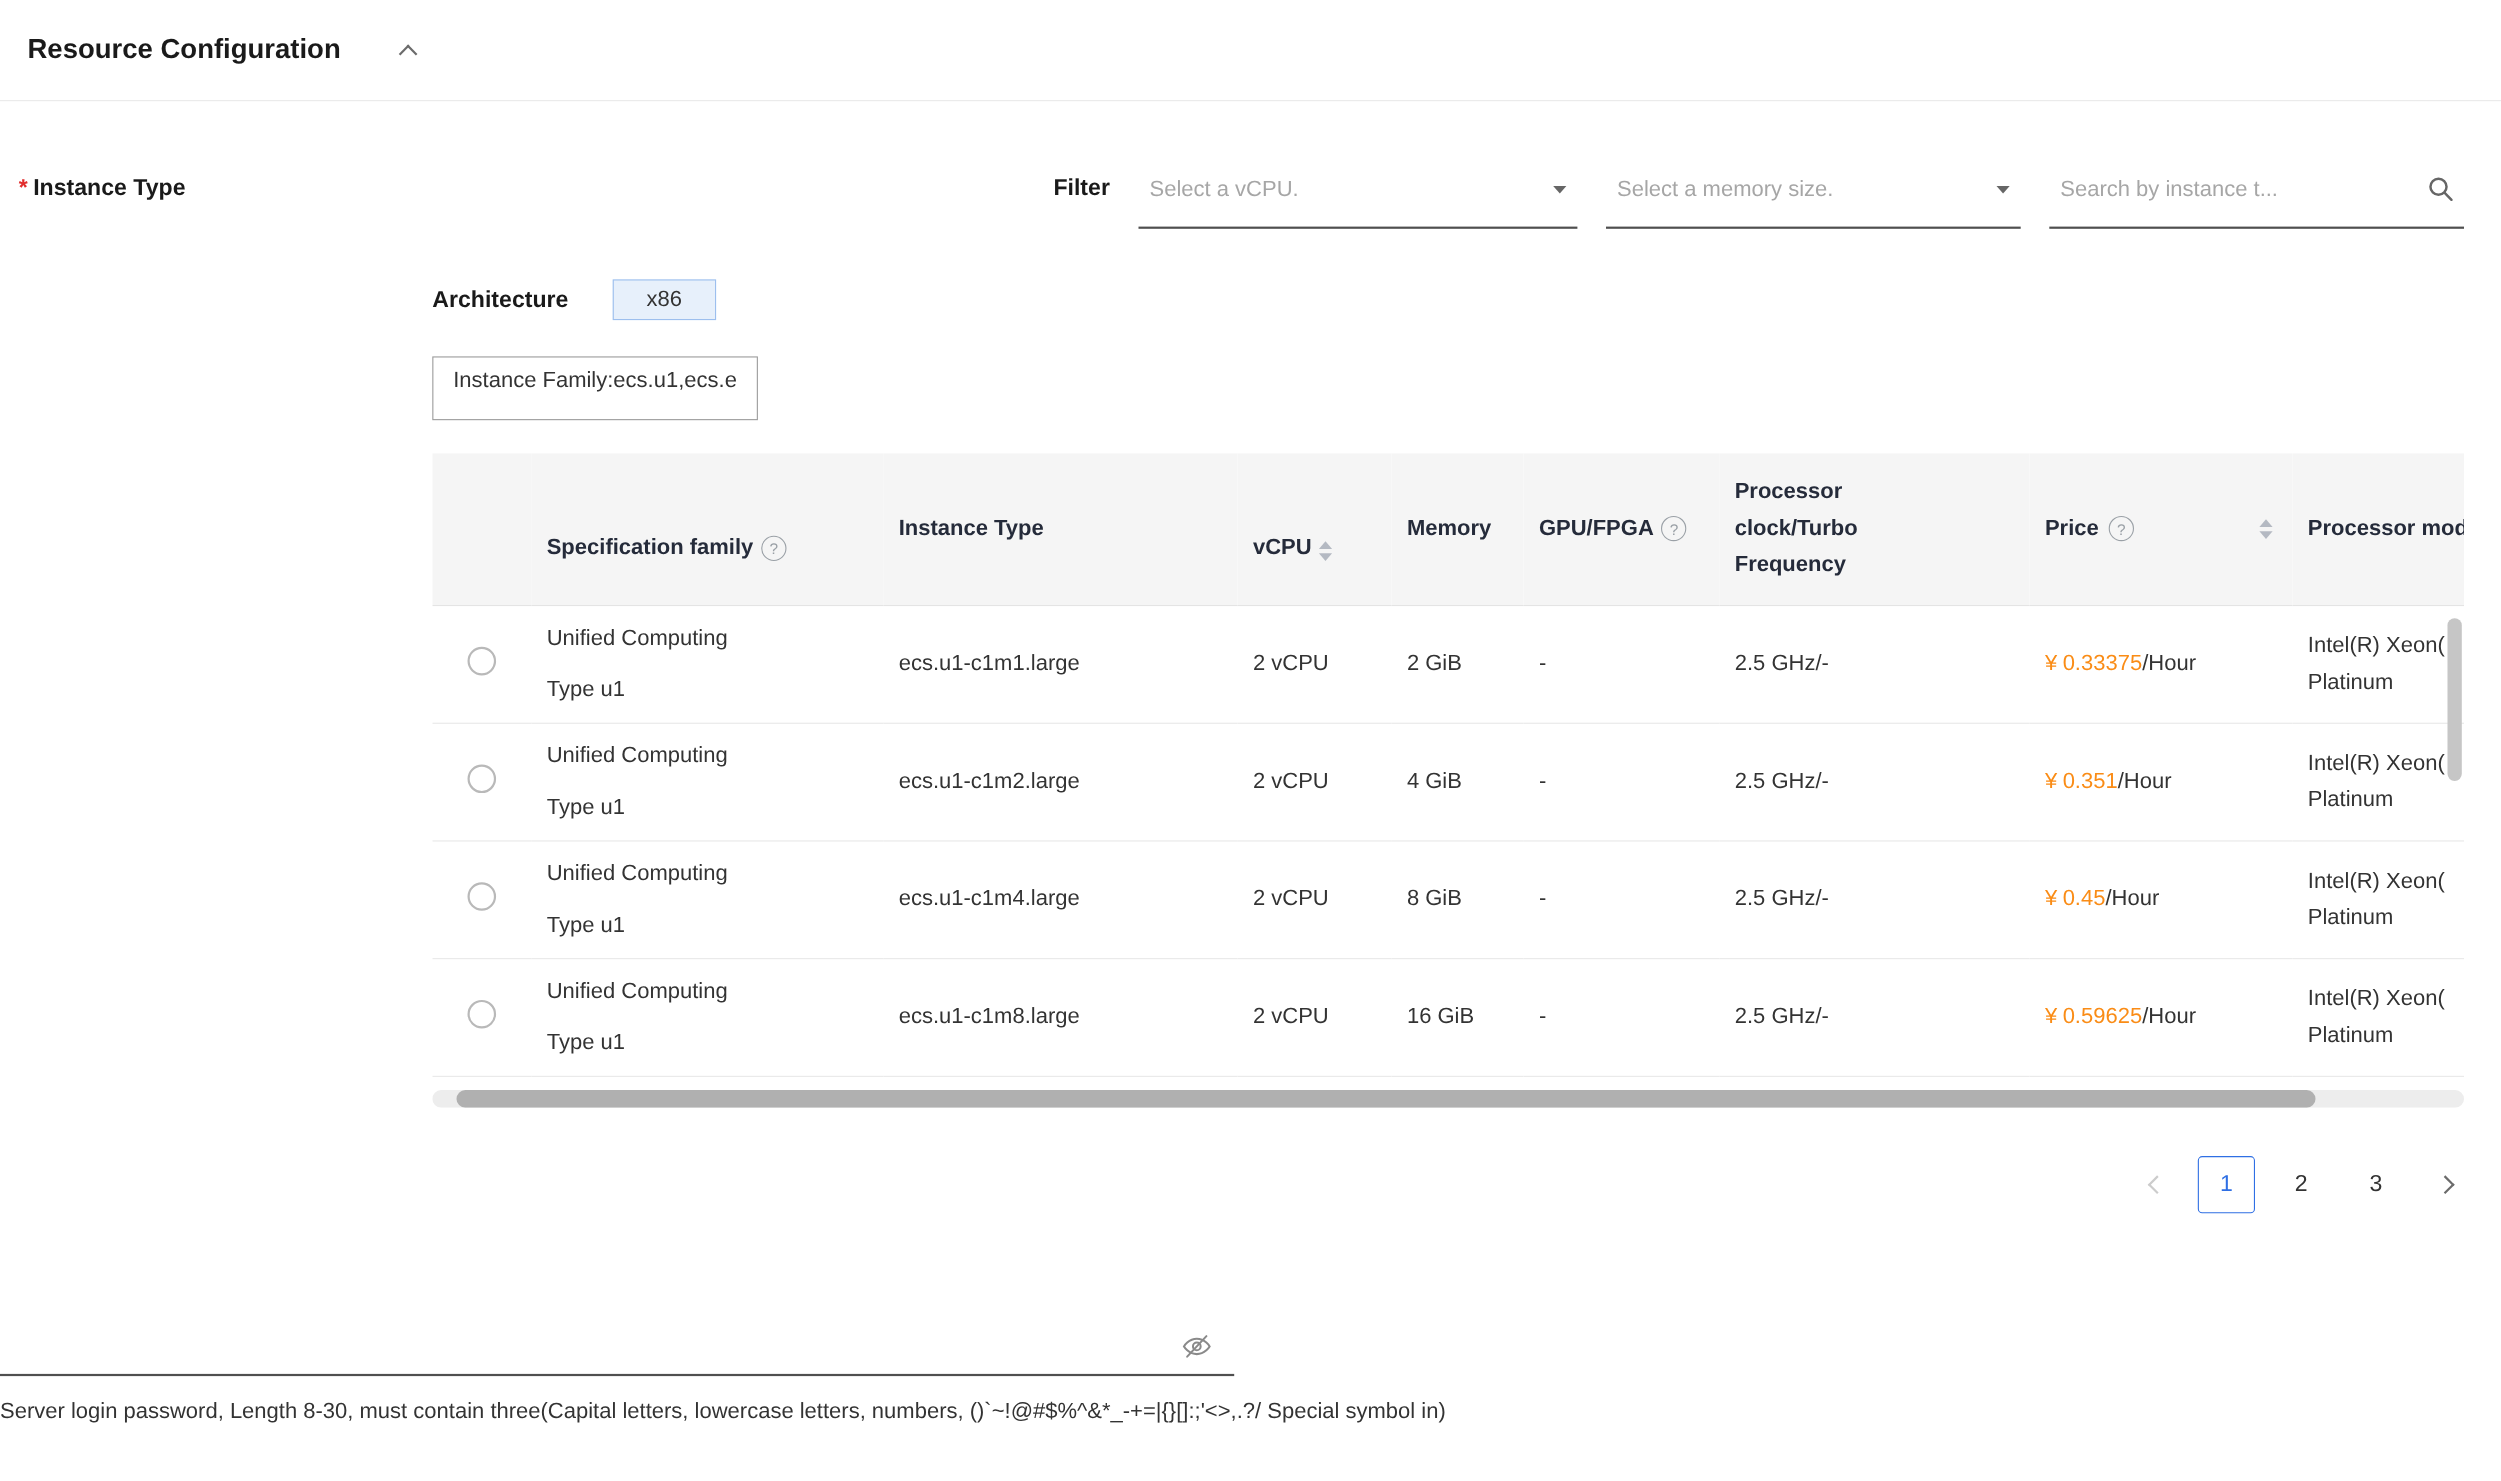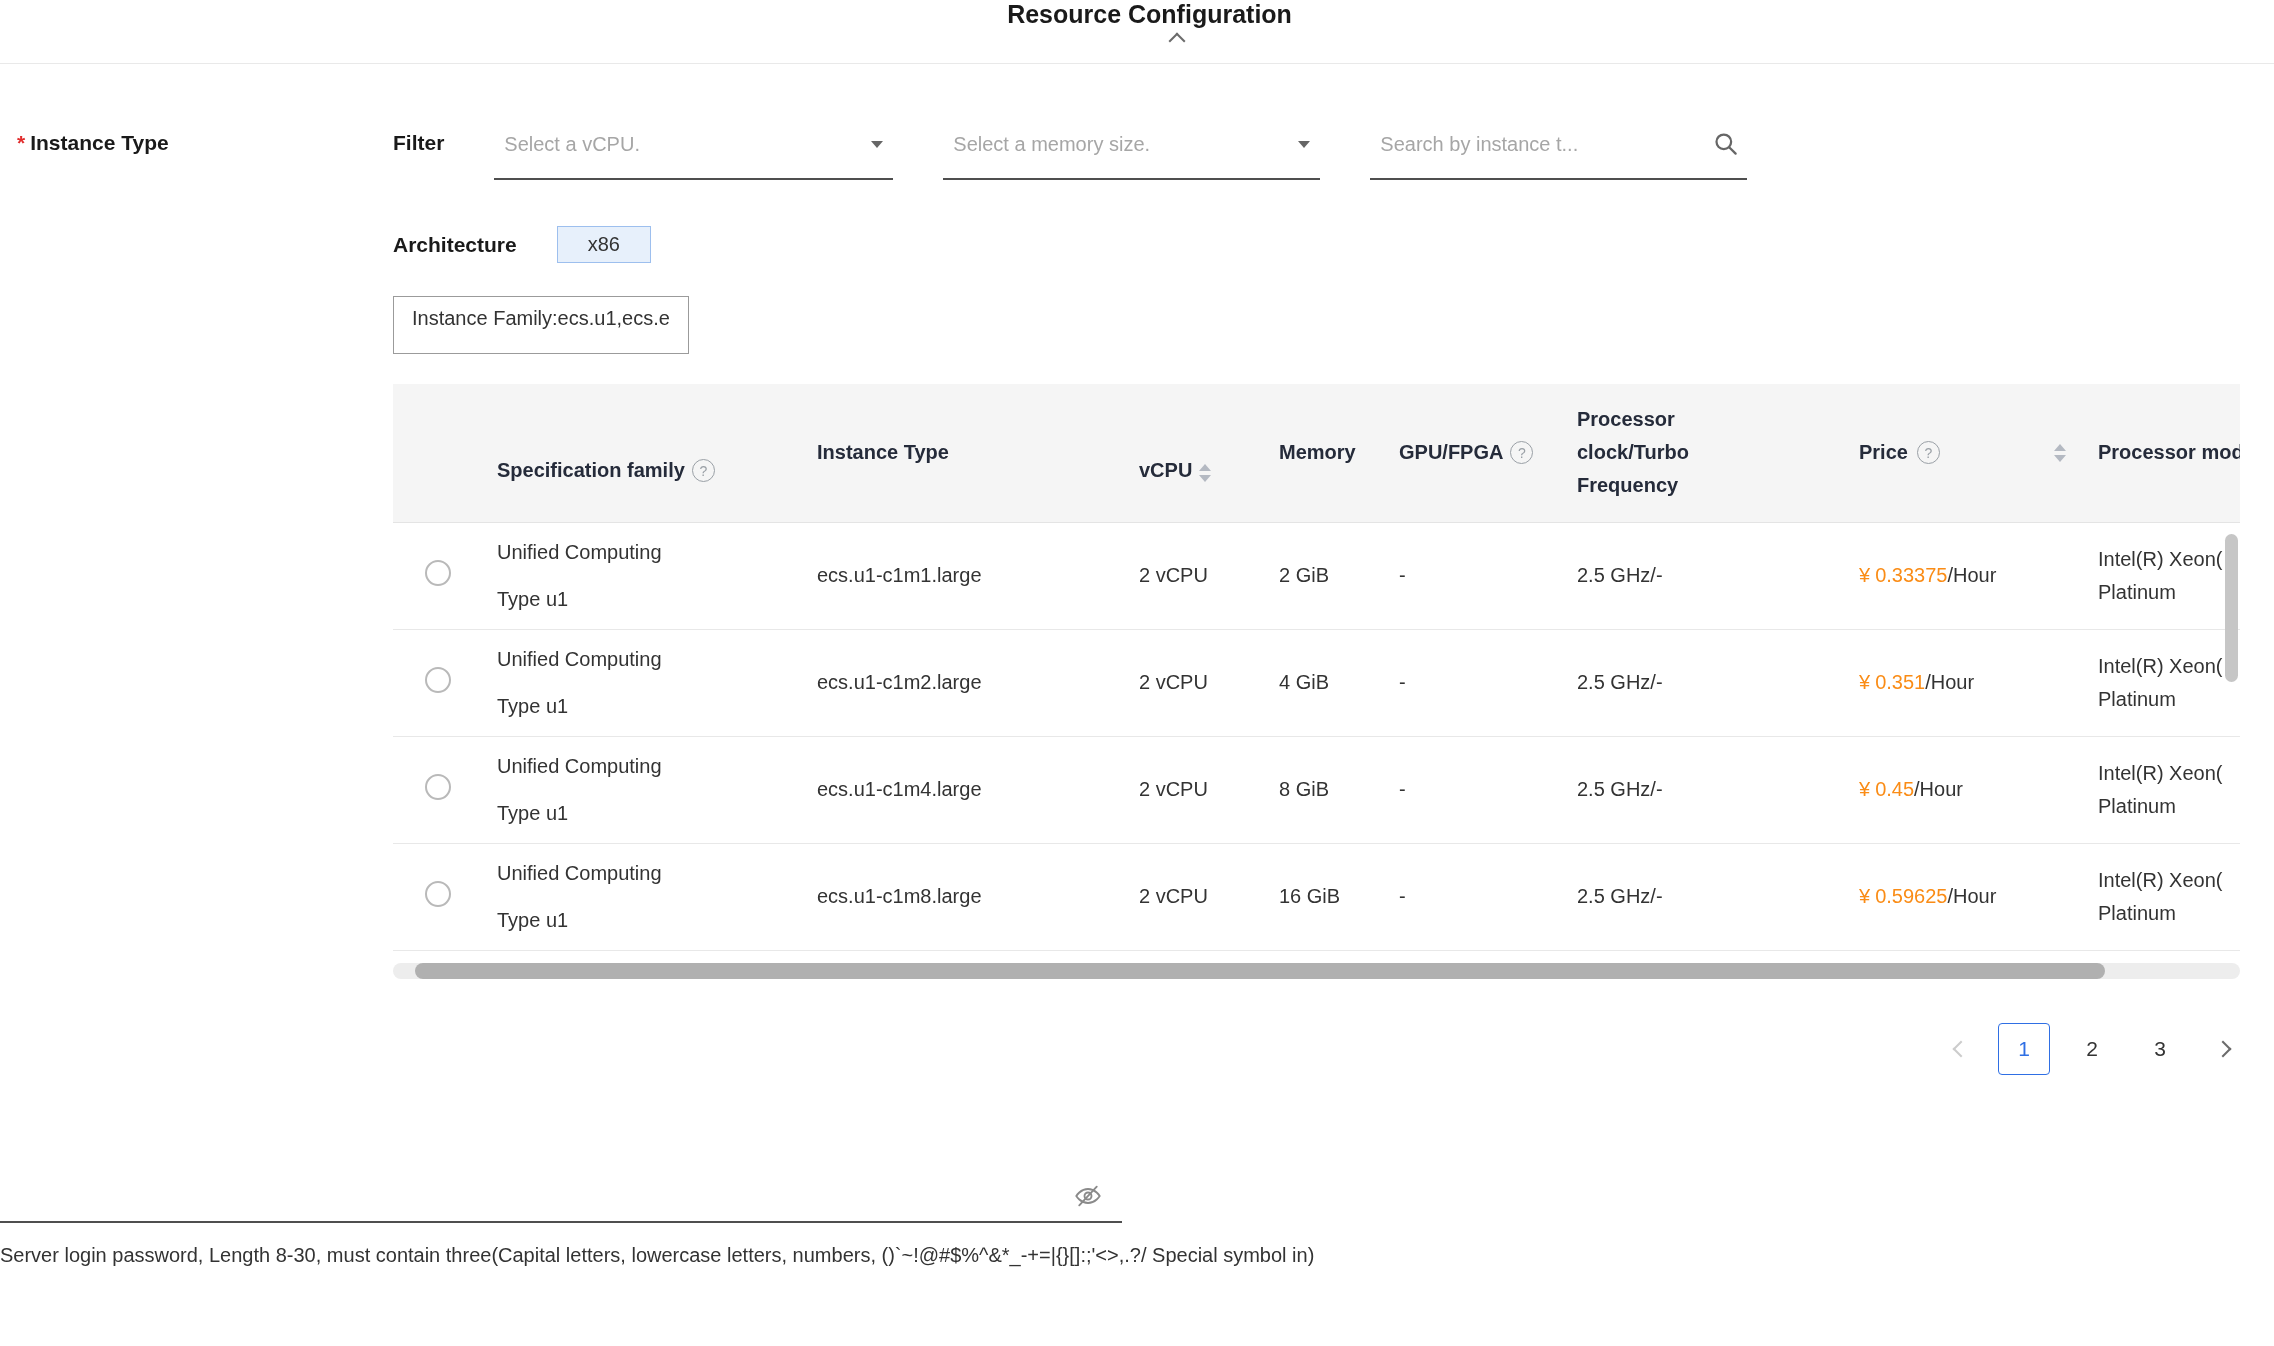--- a/index.html
+++ b/index.html
@@ -1,39 +1,39 @@
 <!DOCTYPE html>
 <html><head>
 <meta charset="utf-8">
 <style>
   * { margin:0; padding:0; box-sizing:border-box; }
   html,body { width:2274px; height:1346px; background:#fff; overflow:hidden;
     font-family:"Liberation Sans", sans-serif; color:#333; }
 
   
-  .page-header { height:64px; display:flex; align-items:center; padding-left:25px;
-    border-bottom:1px solid #e9e9e9;flex-direction:column; }
+  .page-header { height:92px; display:flex; align-items:center; padding-left:25px;
+    border-bottom:1px solid #e9e9e9; }
   .page-title { font-size:25px; font-weight:bold; color:#1a1a1a; }
   .chev { display:inline-block; border:solid #6b6b6b; border-width:0 2px 2px 0; padding:5px; }
   .chev.up { transform:rotate(-135deg); margin-left:55px; margin-top:6px; }
   .chev.left { transform:rotate(135deg); }
   .chev.right { transform:rotate(-45deg); }
   .chev.disabled { border-color:#cccccc; }
 
   
   .form-row { display:flex; align-items:flex-start; }
   .form-row.instance { margin-top:64px; }
   .form-row.password { margin-top:100px; }
   .field-label { width:393px; flex-shrink:0; padding-left:17px; font-size:21px;
     font-weight:bold; color:#1a1a1a; line-height:30px; }
   .req { color:#e12d2d; margin-right:5px; font-weight:bold; }
   .inline-label { font-size:21px; font-weight:bold; color:#1a1a1a; line-height:30px; }
 
   
-  .filter-row { display:flex; align-items:flex-start; gap:50px; }
+  .filter-row { display:flex; align-items:flex-start; gap:26px;justify-content:flex-end; }
   .select { height:52px; border-bottom:2px solid #4f4f4f; display:flex;
     align-items:flex-start; justify-content:space-between; padding:2px 10px 0 10px; cursor:pointer; }
   .select.w-vcpu { width:399px; }
   .select.w-mem { width:377px; }
   .placeholder-text { font-size:20px; color:#a6a6a6; line-height:28px; }
   .caret-down { width:0; height:0; border-left:6px solid transparent; border-right:6px solid transparent;
     border-top:7px solid #666; margin-top:11px; }
   .search-box { width:377px; height:52px; border-bottom:2px solid #4f4f4f; display:flex;
     align-items:flex-start; padding:2px 8px 0 10px; }
   .search-box input { flex:1; border:none; outline:none; font-size:20px; color:#333;

